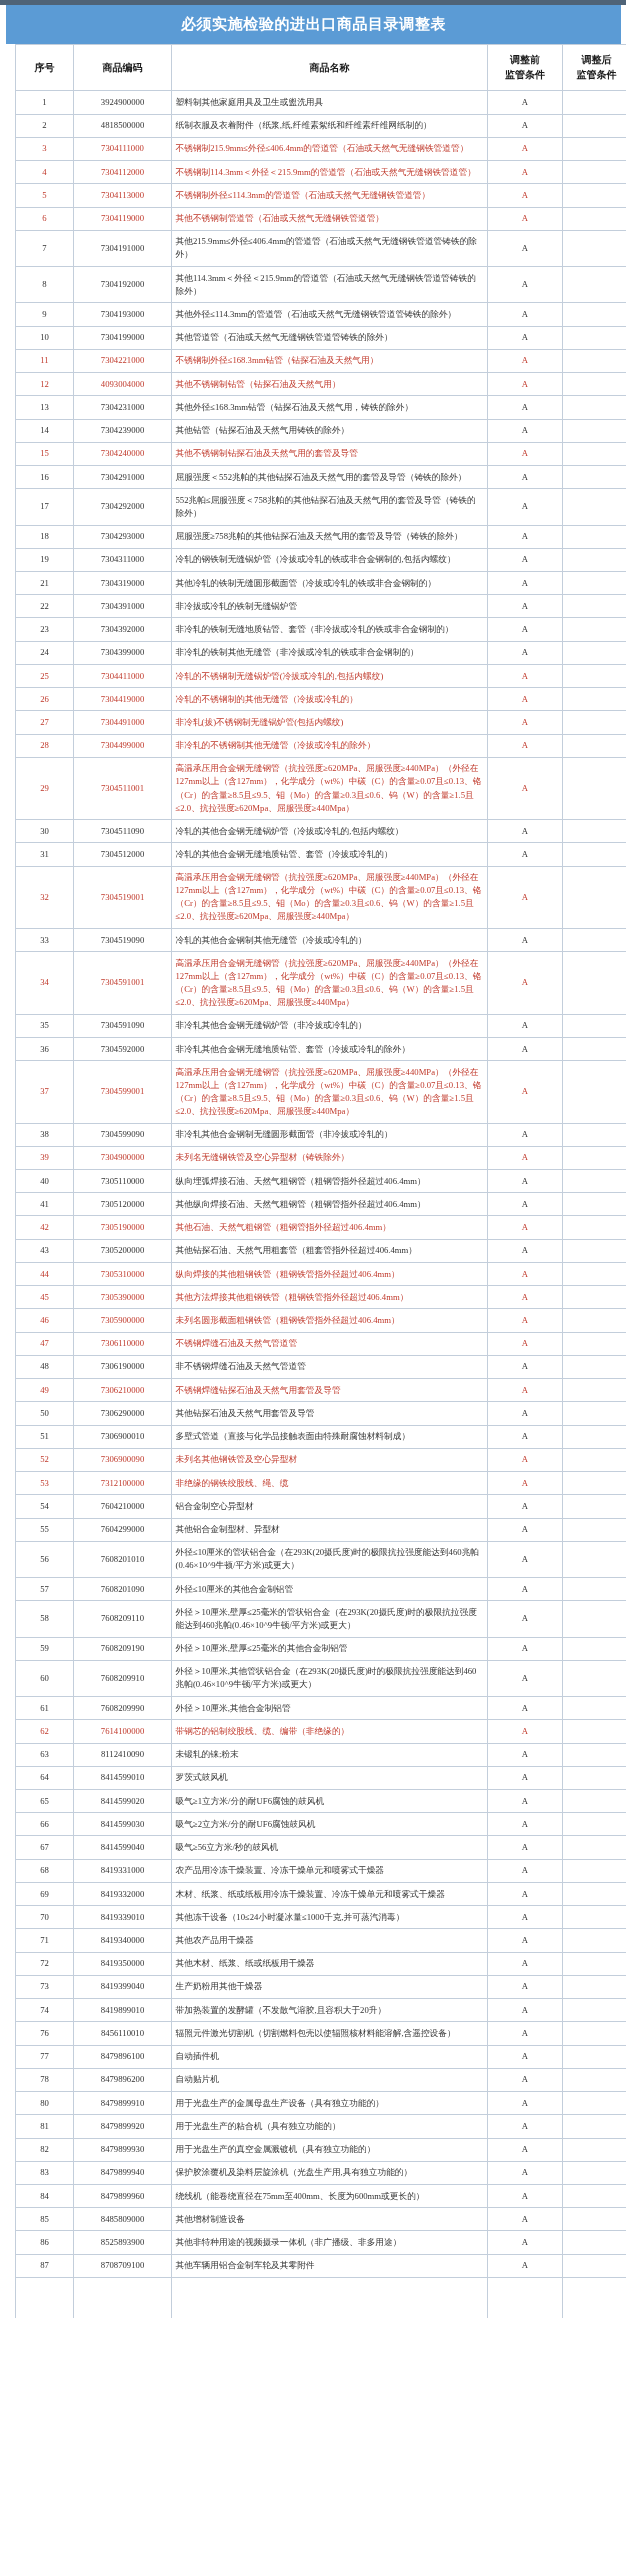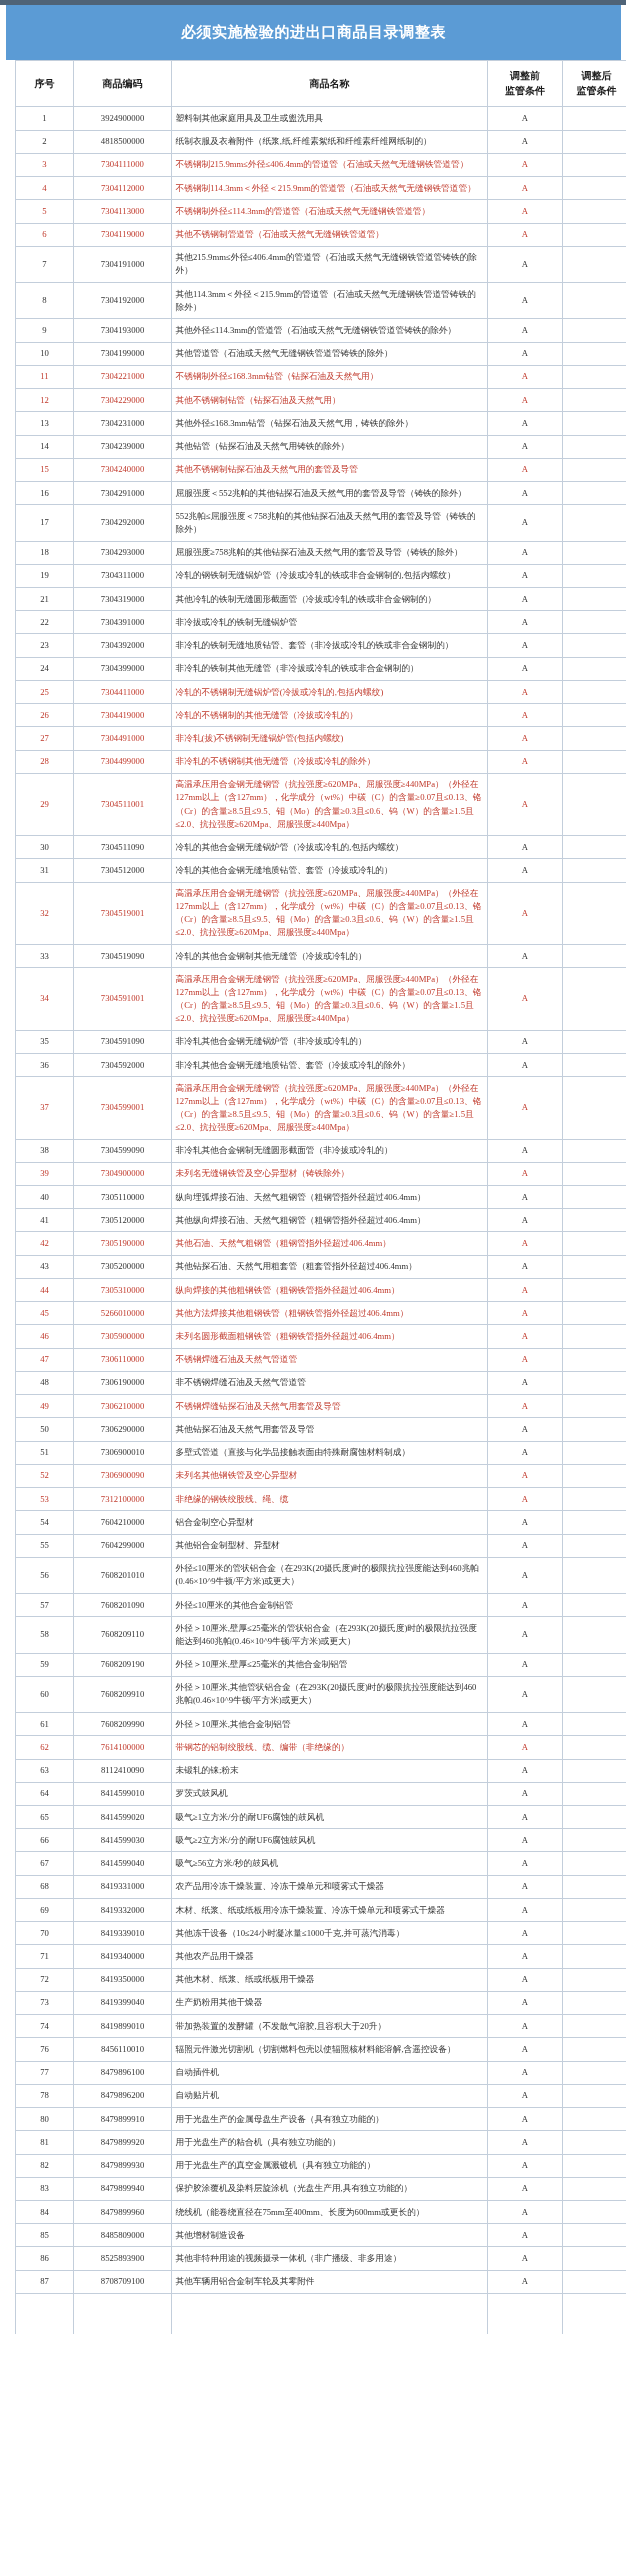--- a/index.html
+++ b/index.html
@@ -1,19 +1,19 @@
 <!DOCTYPE html>
 <html style="font-size:9.3px"><head>
 <meta charset="utf-8">
 <style>
   html,body{margin:0;padding:0;background:#ffffff;}
   body{width:627px;font-family:"Liberation Sans",sans-serif;}
   .page{width:627px;background:#ffffff;}
   .top-strip{height:5.2px;width:627px;background:#4f6377;}
-  .banner{margin:0 5.8px;height:55px;background:#5b9bd5;display:flex;align-items:center;justify-content:center;}
+  .banner{margin:0 5.8px;height:39px;background:#5b9bd5;display:flex;align-items:center;justify-content:center;}
   .banner .title{color:#ffffff;font-size:15px;font-weight:bold;letter-spacing:0.6px;font-family:"Liberation Sans",sans-serif;}
   table.catalog{width:615px;margin:0 15px;border-collapse:collapse;table-layout:fixed;}
   table.catalog th, table.catalog td{border:0.6px solid #c3cedb;vertical-align:middle;background:#ffffff;}
   table.catalog th{font-family:"Liberation Sans",sans-serif;font-size:10px;font-weight:bold;color:#1b1b1b;
     text-align:center;padding:8.1px 2.3px;white-space:pre-line;line-height:1.45;}
   table.catalog td{font-family:"Liberation Serif",serif;font-size:8.7px;color:#333333;line-height:1.5;padding:4.6px 3.5px;}
   td.c-no,td.c-code,td.c-before,td.c-after{text-align:center;}
   td.c-name{text-align:left;padding-left:5.8px;padding-right:5.8px;}
   tr.red td{color:#c0392b;}
   tr.stub td{height:31px;border-bottom:none;}
@@ -122,21 +122,21 @@
         </tr>
         <tr class="red">
           <td class="c-no">11</td>
           <td class="c-code">7304221000</td>
           <td class="c-name">不锈钢制外径≤168.3mm钻管（钻探石油及天然气用）</td>
           <td class="c-before">A</td>
           <td class="c-after"></td>
         </tr>
         <tr class="red">
           <td class="c-no">12</td>
-          <td class="c-code">7304229000</td>
+          <td class="c-code">4093004000</td>
           <td class="c-name">其他不锈钢制钻管（钻探石油及天然气用）</td>
           <td class="c-before">A</td>
           <td class="c-after"></td>
         </tr>
         <tr>
           <td class="c-no">13</td>
           <td class="c-code">7304231000</td>
           <td class="c-name">其他外径≤168.3mm钻管（钻探石油及天然气用，铸铁的除外）</td>
           <td class="c-before">A</td>
           <td class="c-after"></td>
@@ -346,21 +346,21 @@
         </tr>
         <tr class="red">
           <td class="c-no">44</td>
           <td class="c-code">7305310000</td>
           <td class="c-name">纵向焊接的其他粗钢铁管（粗钢铁管指外径超过406.4mm）</td>
           <td class="c-before">A</td>
           <td class="c-after"></td>
         </tr>
         <tr class="red">
           <td class="c-no">45</td>
-          <td class="c-code">5266010000</td>
+          <td class="c-code">7305390000</td>
           <td class="c-name">其他方法焊接其他粗钢铁管（粗钢铁管指外径超过406.4mm）</td>
           <td class="c-before">A</td>
           <td class="c-after"></td>
         </tr>
         <tr class="red">
           <td class="c-no">46</td>
           <td class="c-code">7305900000</td>
           <td class="c-name">未列名圆形截面粗钢铁管（粗钢铁管指外径超过406.4mm）</td>
           <td class="c-before">A</td>
           <td class="c-after"></td>

